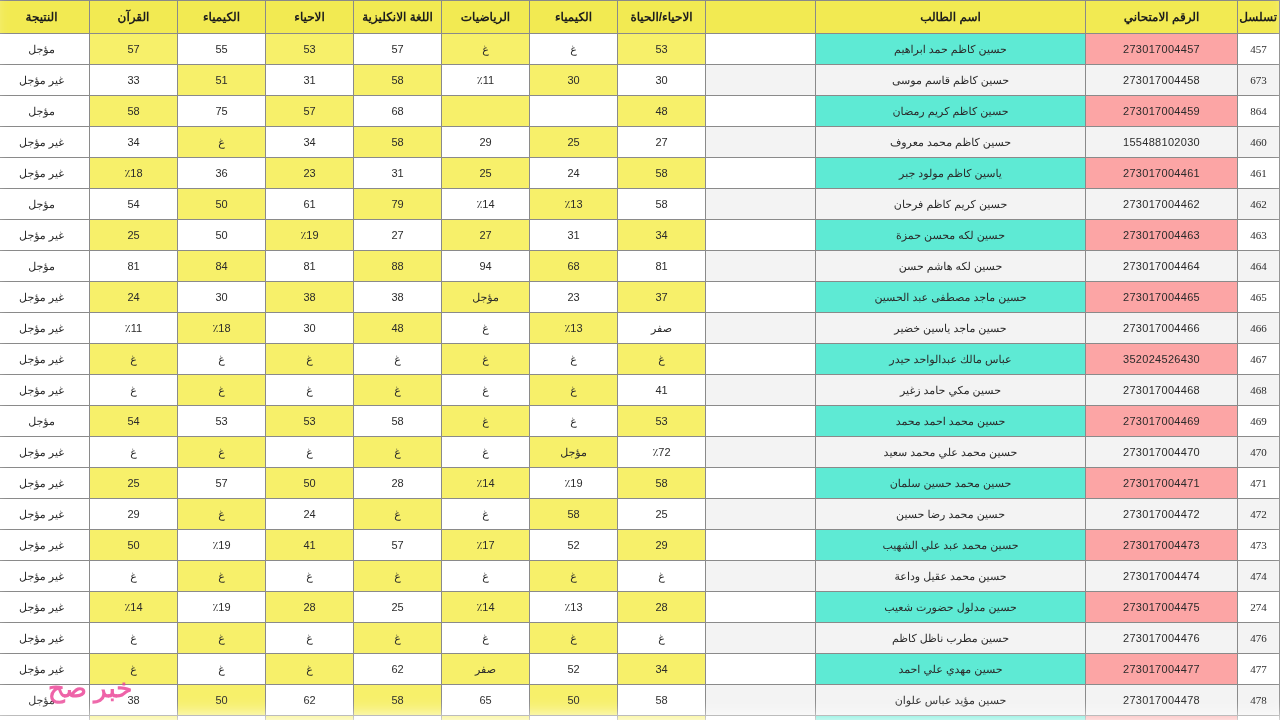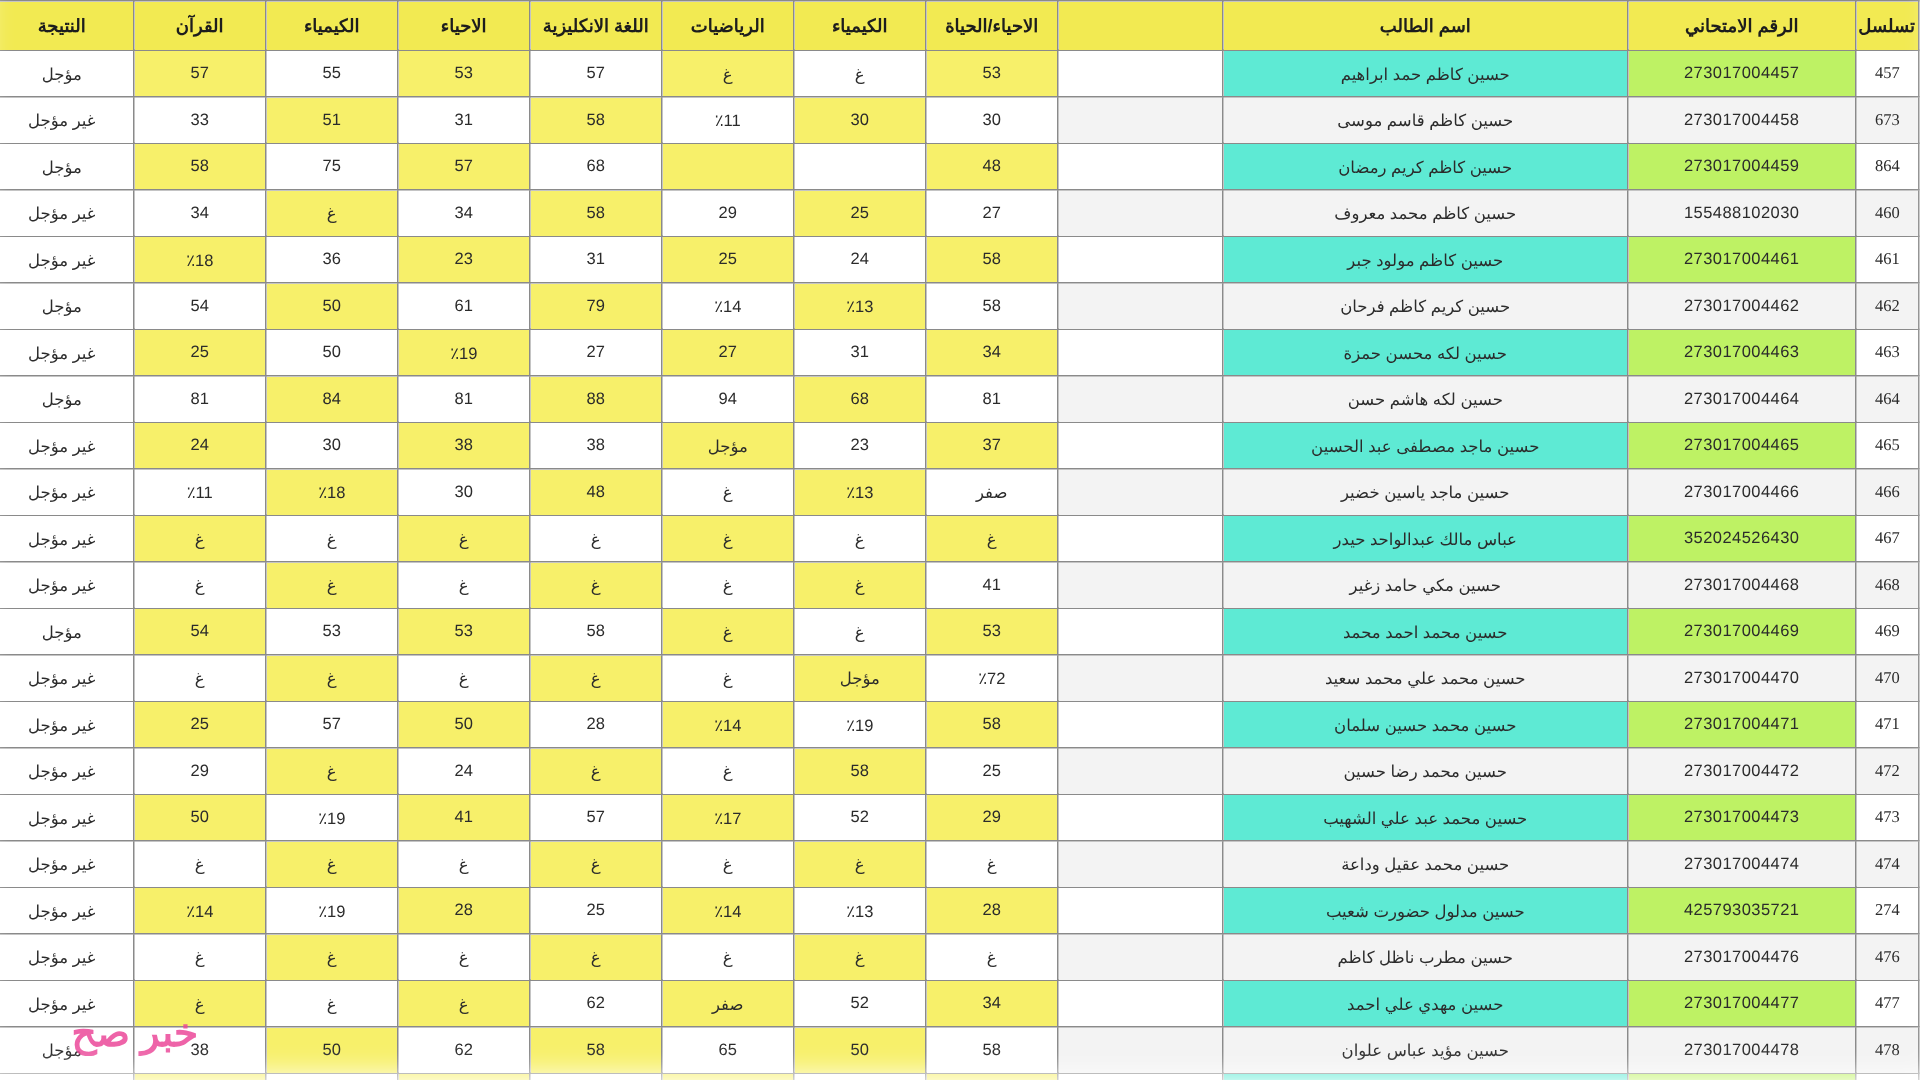--- a/index.html
+++ b/index.html
@@ -45,21 +45,21 @@
   col.c-seq      { width: 42px; }
   col.c-exam     { width: 152px; }
   col.c-name     { width: 270px; }
   col.c-blank    { width: 110px; }
   col.c-sub      { width: 88px; }
   col.c-result   { width: 96px; }
 
   td.cell-yellow { background: #f7f06a; }
   td.cell-white  { background: #ffffff; }
   td.cell-name   { background: #5eead4; text-align: center; font-size: 12px; }
-  td.cell-exam   { background: #bef264; font-size: 12px; letter-spacing: .3px; }
+  td.cell-exam   { background: #fca5a5; font-size: 12px; letter-spacing: .3px; }
   td.cell-seq    { background: #ffffff; font-size: 11px; font-family: Liberation Serif, serif; }
   td.cell-blank  { background: #ffffff; }
   tr.row-alt td.cell-name,
   tr.row-alt td.cell-exam,
   tr.row-alt td.cell-seq,
   tr.row-alt td.cell-blank { background: #f3f3f3; }
 
   .watermark {
     position: absolute;
     left: 48px;
@@ -167,21 +167,21 @@
           <td class="cell-white">29</td>
           <td class="cell-yellow">58</td>
           <td class="cell-white">34</td>
           <td class="cell-yellow">غ</td>
           <td class="cell-white">34</td>
           <td class="cell-white">غير مؤجل</td>
         </tr>
         <tr>
           <td class="cell-seq">461</td>
           <td class="cell-exam">273017004461</td>
-          <td class="cell-name">حسين كاظم مولود جبر</td>
+          <td class="cell-name">ياسين كاظم مولود جبر</td>
           <td class="cell-blank"></td>
           <td class="cell-yellow">58</td>
           <td class="cell-white">24</td>
           <td class="cell-yellow">25</td>
           <td class="cell-white">31</td>
           <td class="cell-yellow">23</td>
           <td class="cell-white">36</td>
           <td class="cell-yellow">٪18</td>
           <td class="cell-white">غير مؤجل</td>
         </tr>
@@ -362,21 +362,21 @@
           <td class="cell-yellow">غ</td>
           <td class="cell-white">غ</td>
           <td class="cell-yellow">غ</td>
           <td class="cell-white">غ</td>
           <td class="cell-yellow">غ</td>
           <td class="cell-white">غ</td>
           <td class="cell-white">غير مؤجل</td>
         </tr>
         <tr>
           <td class="cell-seq">274</td>
-          <td class="cell-exam">425793035721</td>
+          <td class="cell-exam">273017004475</td>
           <td class="cell-name">حسين مدلول حضورت شعيب</td>
           <td class="cell-blank"></td>
           <td class="cell-yellow">28</td>
           <td class="cell-white">٪13</td>
           <td class="cell-yellow">٪14</td>
           <td class="cell-white">25</td>
           <td class="cell-yellow">28</td>
           <td class="cell-white">٪19</td>
           <td class="cell-yellow">٪14</td>
           <td class="cell-white">غير مؤجل</td>

